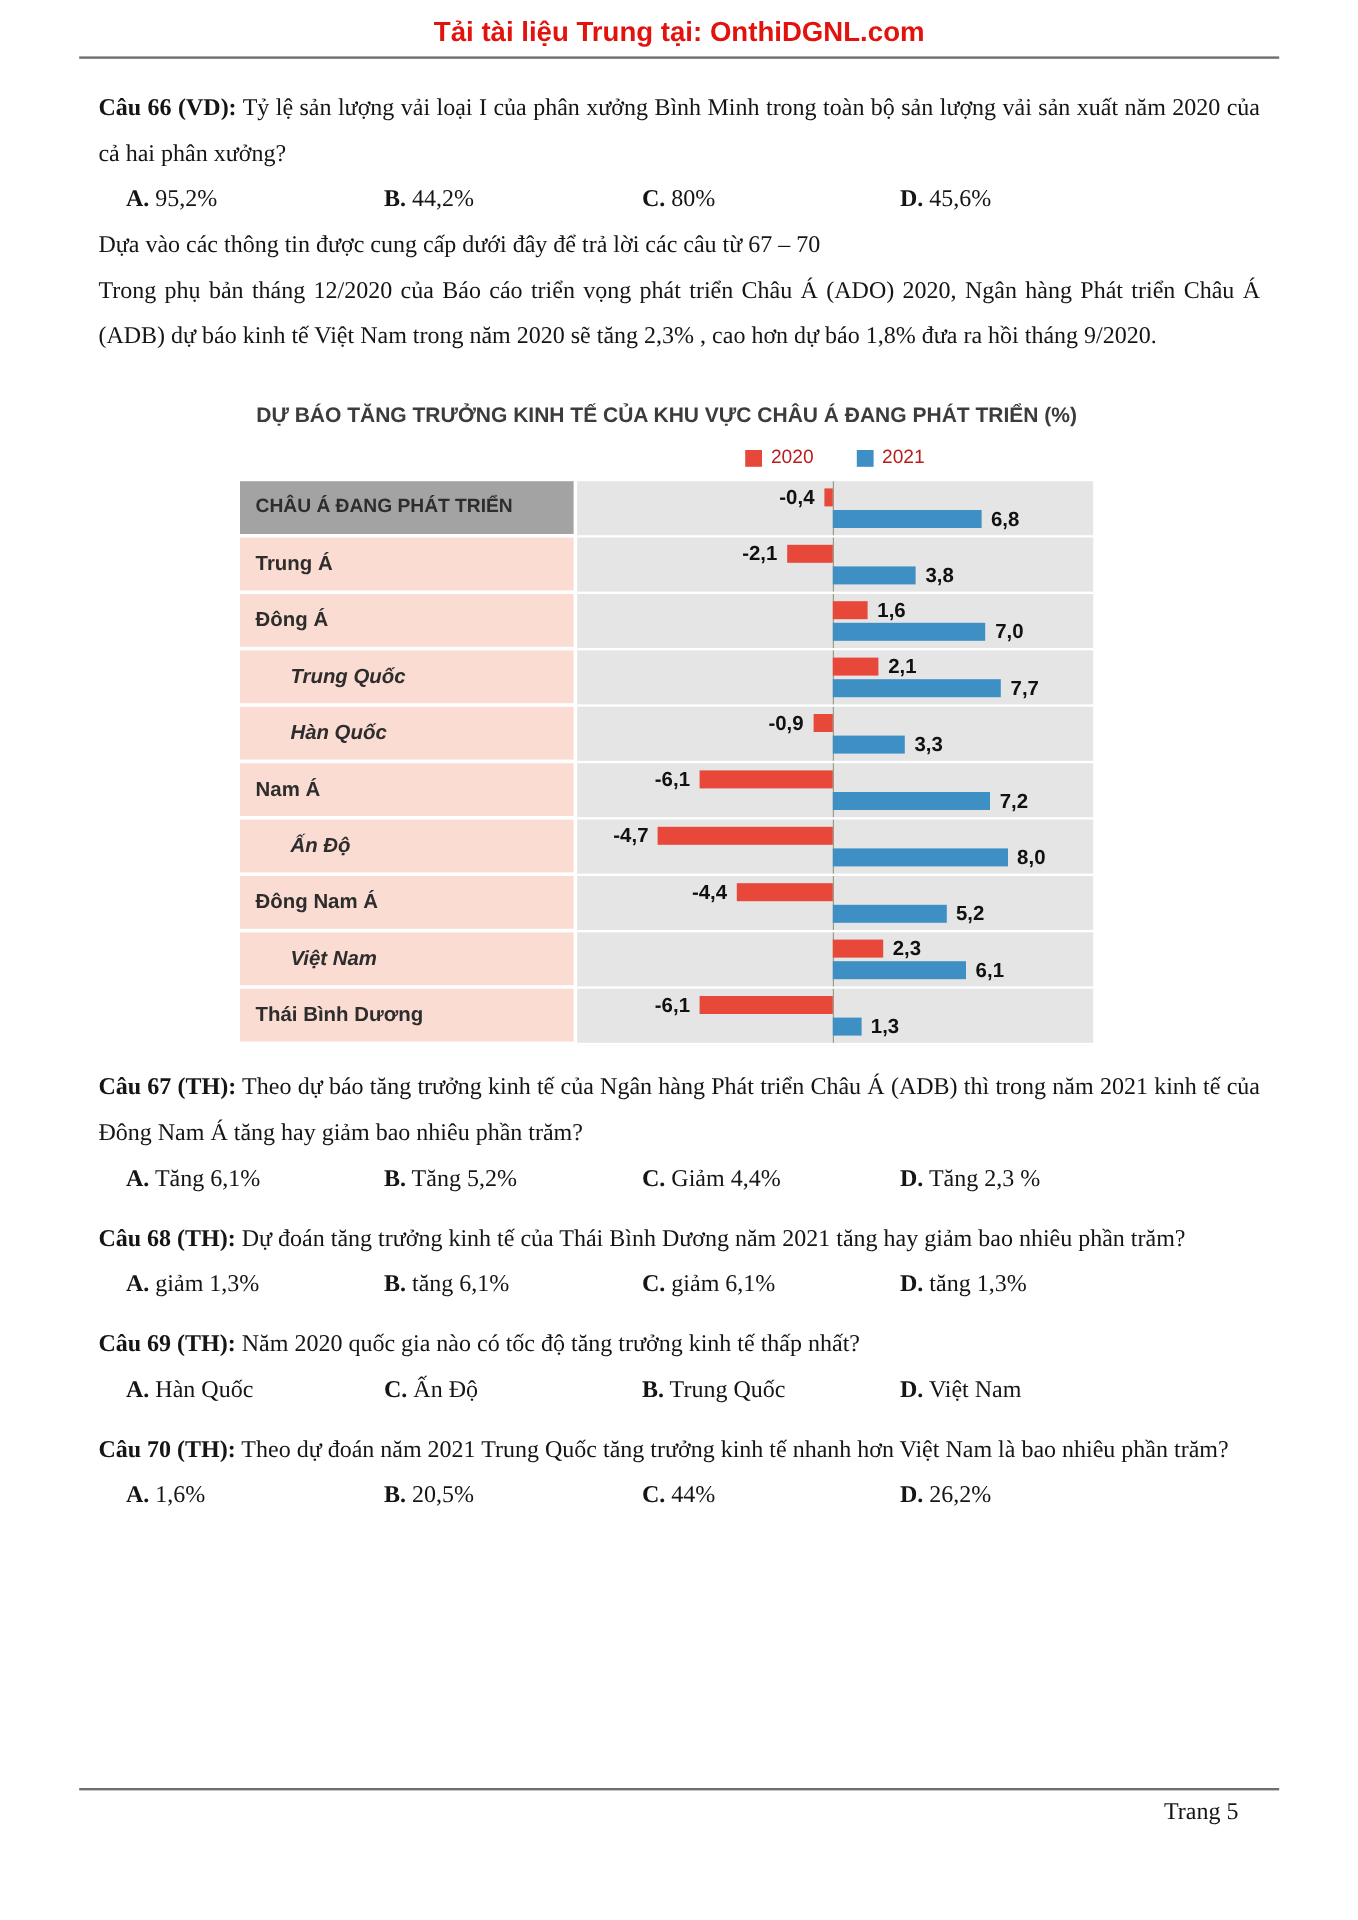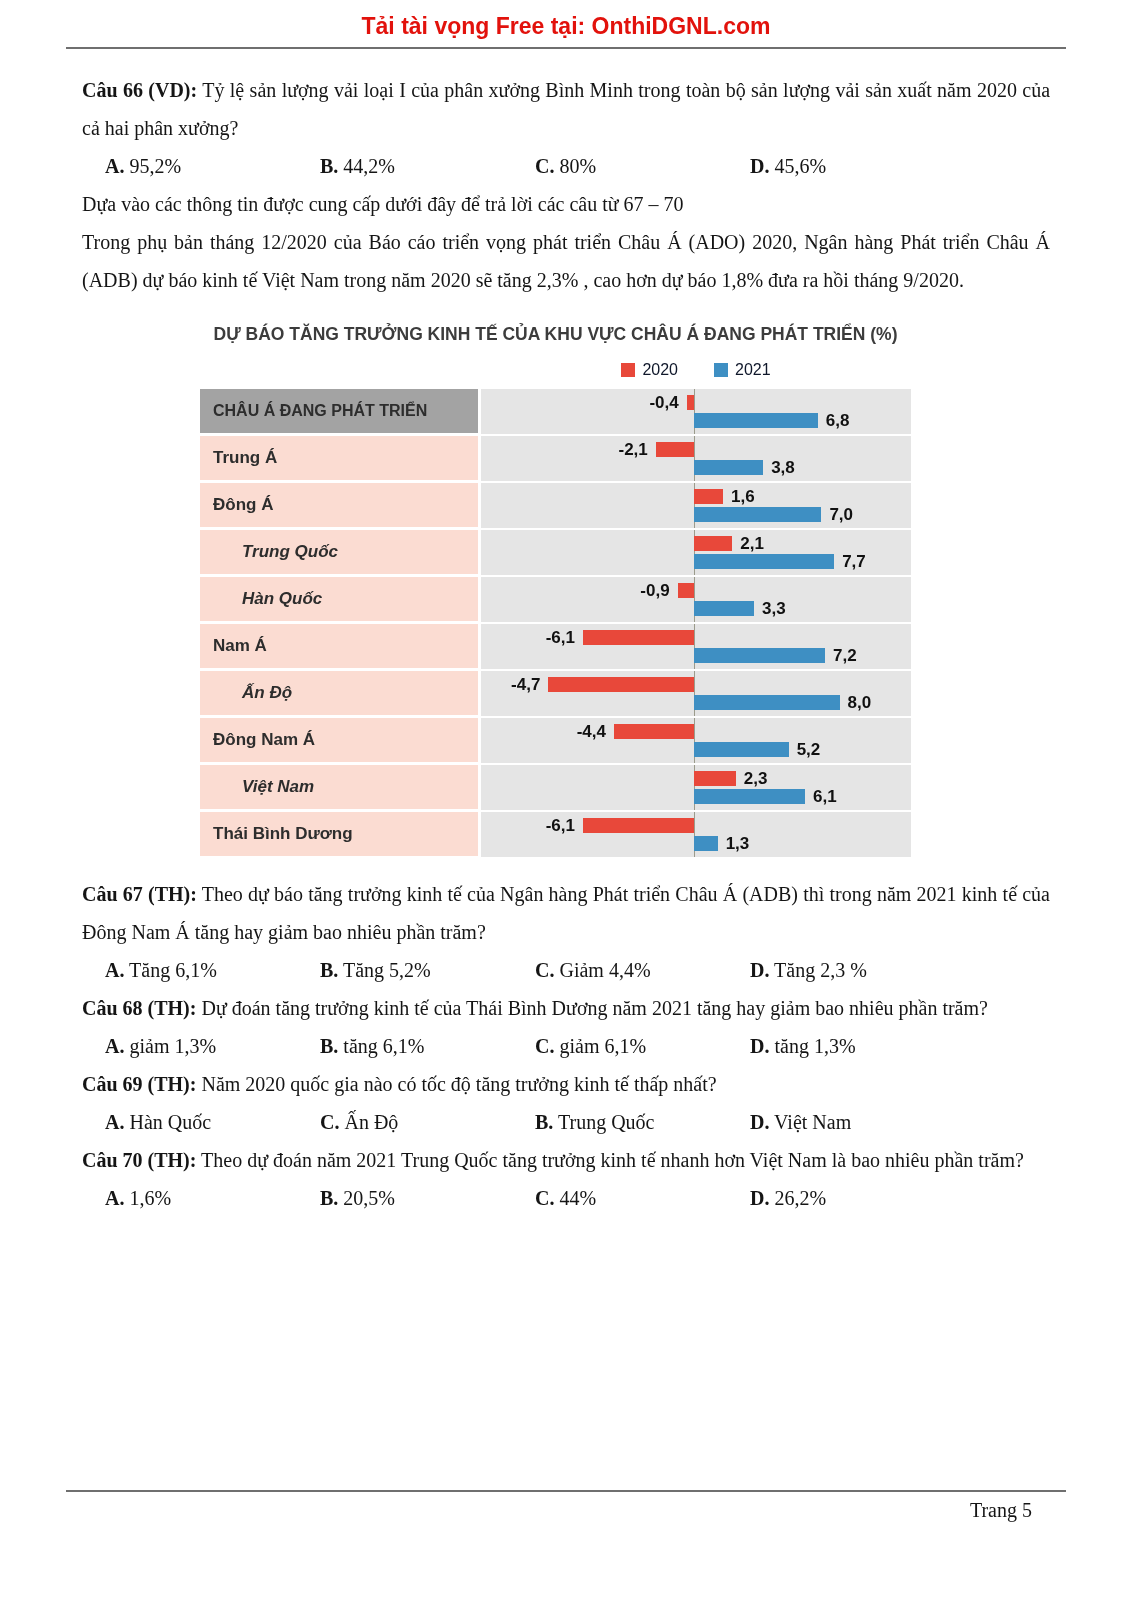--- a/index.html
+++ b/index.html
@@ -23,53 +23,53 @@
     font-weight: bold;
     font-size: 23px;
     line-height: 28px;
     color: #e2120c;
   }
   .rule {
     border: 0;
     border-top: 2px solid #6f6f6f;
     margin: 7px -16px 0 -16px;
   }
-  .qpara { text-align: justify; }
+  .qpara { text-align: justify; margin-top: 12px; }
   .qpara b { font-weight: bold; }
   .first-block { margin-top: 22px; }
   .opts { display: flex; padding-left: 23px; }
   .opt { width: 215px; }
   .opt:last-child { width: auto; }
   .instruction { font-weight: normal; }
   .passage { text-align: justify; }
 
   
   .chart {
-    margin: 24px 0 10px 118px;
+    margin: 36px 0 10px 118px;
     width: 711px;
     font-family: "Liberation Sans", "DejaVu Sans", sans-serif;
   }
   .chart-title {
     text-align: center;
     font-weight: bold;
     font-size: 17.5px;
     line-height: 22px;
     color: #3c3c3c;
     white-space: nowrap;
     margin-bottom: 16px;
   }
   .chart-legend {
     margin-left: 281px;
     display: flex;
     justify-content: center;
     align-items: center;
     gap: 36px;
     font-size: 16px;
     line-height: 18px;
-    color: #0f172a;
+    color: #b91c1c;
     margin-bottom: 10px;
   }
   .legend-item { display: flex; align-items: center; gap: 7px; }
   .swatch { width: 14px; height: 14px; display: inline-block; }
   .crow { display: flex; height: 47px; }
   .clabel-wrap { width: 278px; margin-right: 3px; padding-bottom: 3px; }
   .clabel {
     height: 100%;
     background: #fbdcd2;
     display: flex;
@@ -99,21 +99,21 @@
   }
 
   .footer { position: absolute; left: 82px; right: 82px; bottom: 72px; }
   .page-number { text-align: right; padding-right: 18px; line-height: 36px; }
 </style>
 </head>
 <body>
 
 <div class="page">
 
-  <div class="banner">Tải tài vọng Free tại: OnthiDGNL.com</div>
+  <div class="banner">Tải tài liệu Trung tại: OnthiDGNL.com</div>
   <hr class="rule">
 
   <section class="question">
     <p class="qpara first-block"><b>Câu 66 (VD):</b> <span>Tỷ lệ sản lượng vải loại I của phân xưởng Bình Minh trong toàn bộ sản lượng vải sản xuất năm 2020 của cả hai phân xưởng?</span></p>
     <div class="opts">
       <span class="opt"><b>A.</b> <span>95,2%</span></span>
       <span class="opt"><b>B.</b> <span>44,2%</span></span>
       <span class="opt"><b>C.</b> <span>80%</span></span>
       <span class="opt"><b>D.</b> <span>45,6%</span></span>
     </div>

